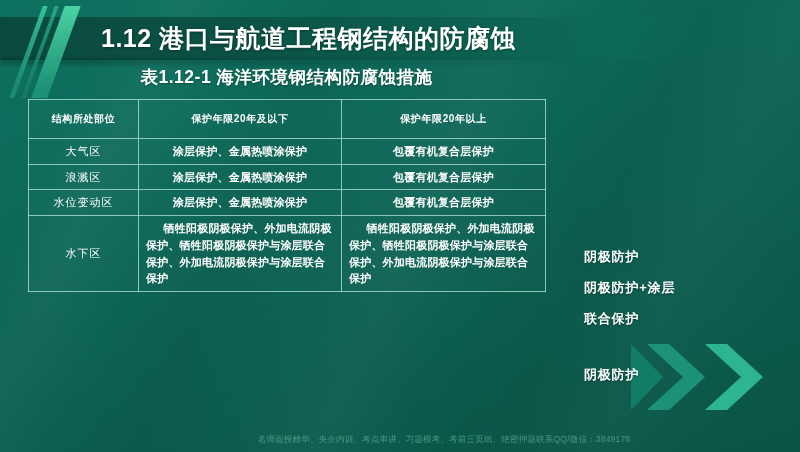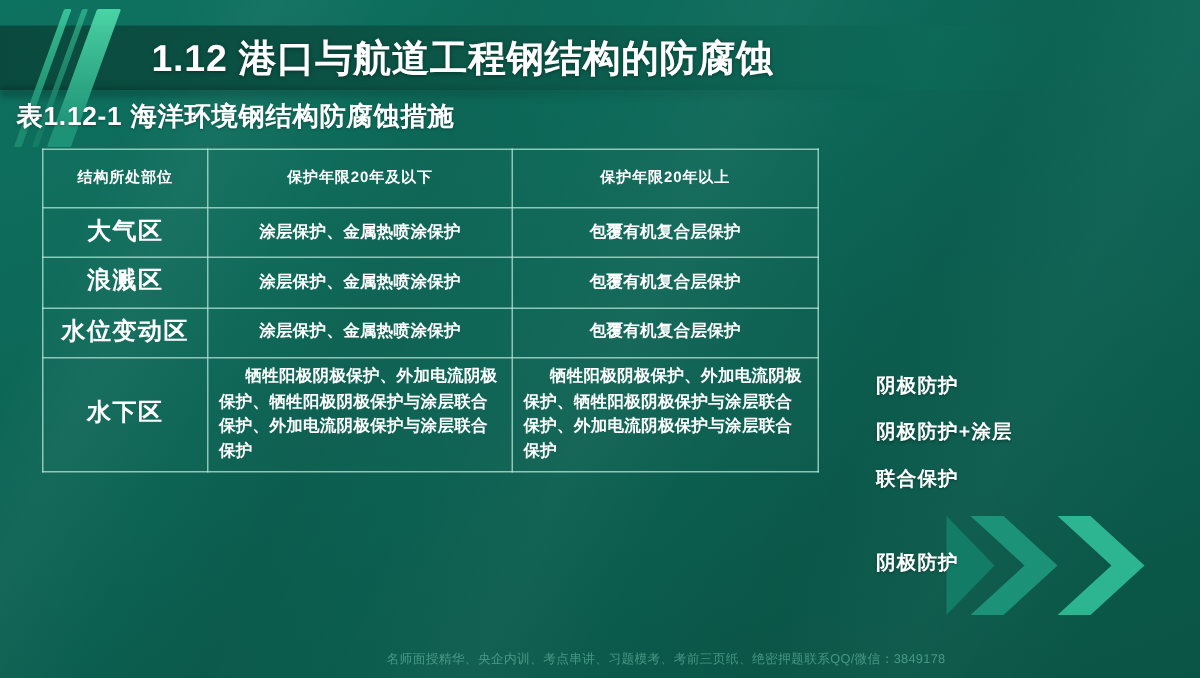--- a/index.html
+++ b/index.html
@@ -111,23 +111,24 @@
     color: #ffffff;
     letter-spacing: .5px;
     text-shadow: 0 1px 3px rgba(0,0,0,.40);
     white-space: nowrap;
     margin-left: 29px;
   }
 
   
   .table-title {
     position: absolute;
-    left: 11px;
+    left: 28px;
     top: 65px;
     width: 517px;
+    text-align: center;
     font-size: 17.5px;
     font-weight: bold;
     color: #ffffff;
     letter-spacing: .5px;
     text-shadow: 0 1px 2px rgba(0,0,0,.30);
   }
 
   
   .table-wrap {
     position: absolute;
@@ -152,22 +153,22 @@
     letter-spacing: .2px;
     font-weight: bold;
   }
   table.corr td.hdr {
     font-weight: bold;
     font-size: 10px;
     height: 30px;
     letter-spacing: .6px;
   }
   table.corr td.zone {
-    font-weight: bold;
-    font-size: 16px;
+    font-weight: normal;
+    font-size: 11px;
     letter-spacing: 1px;
   }
   table.corr td.body {
     text-align: center;
   }
   table.corr td.body.lead {
     text-align: left;
     text-indent: 1.6em;
   }
   .col-a { width: 110px; }

